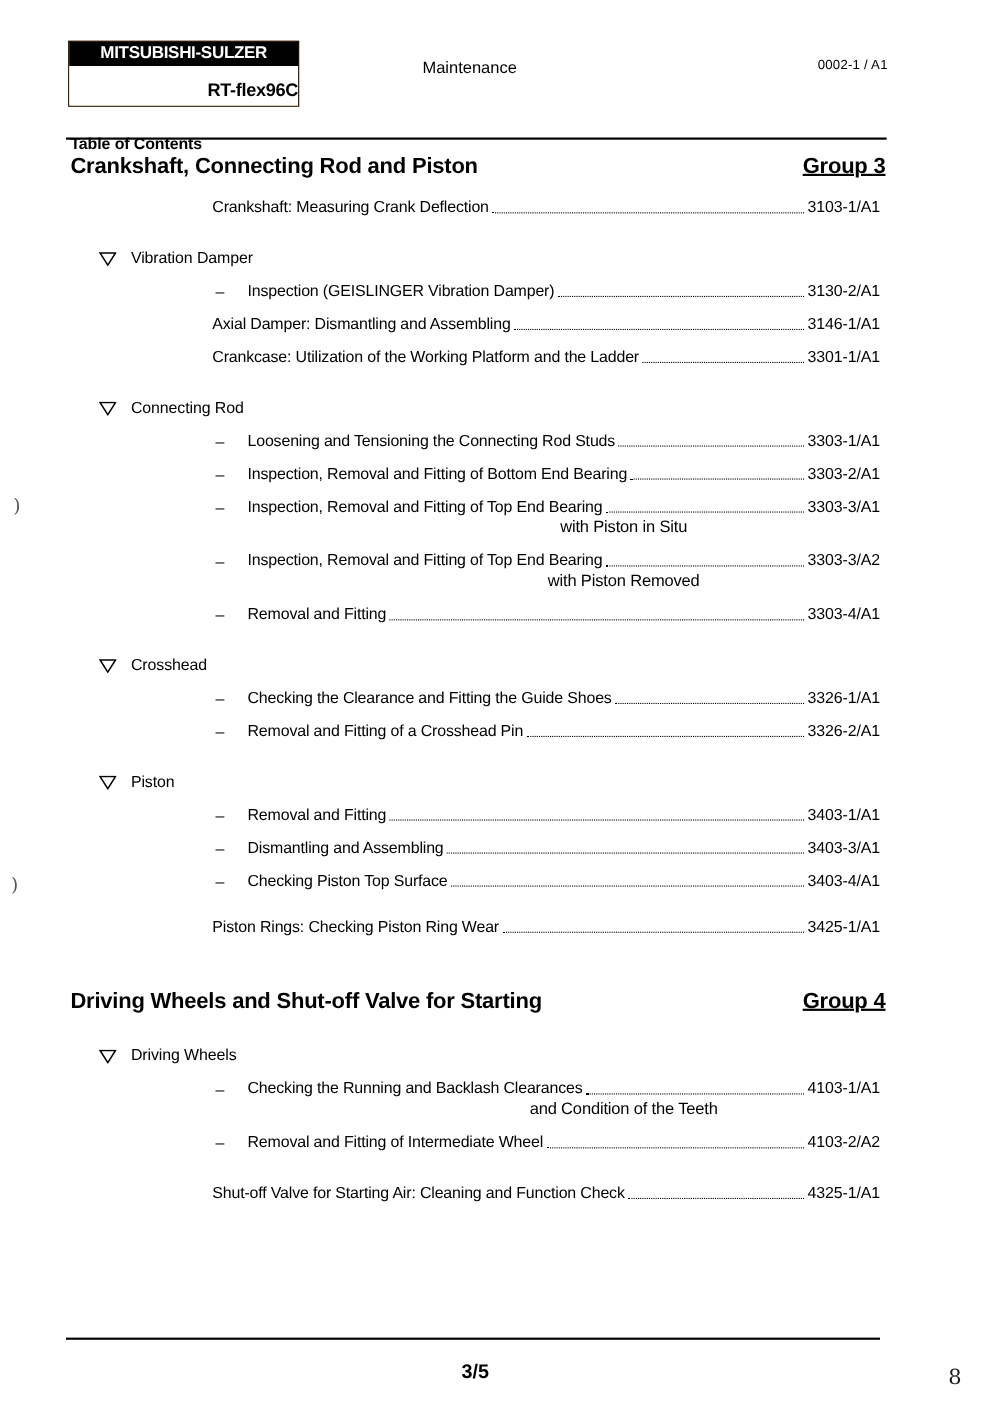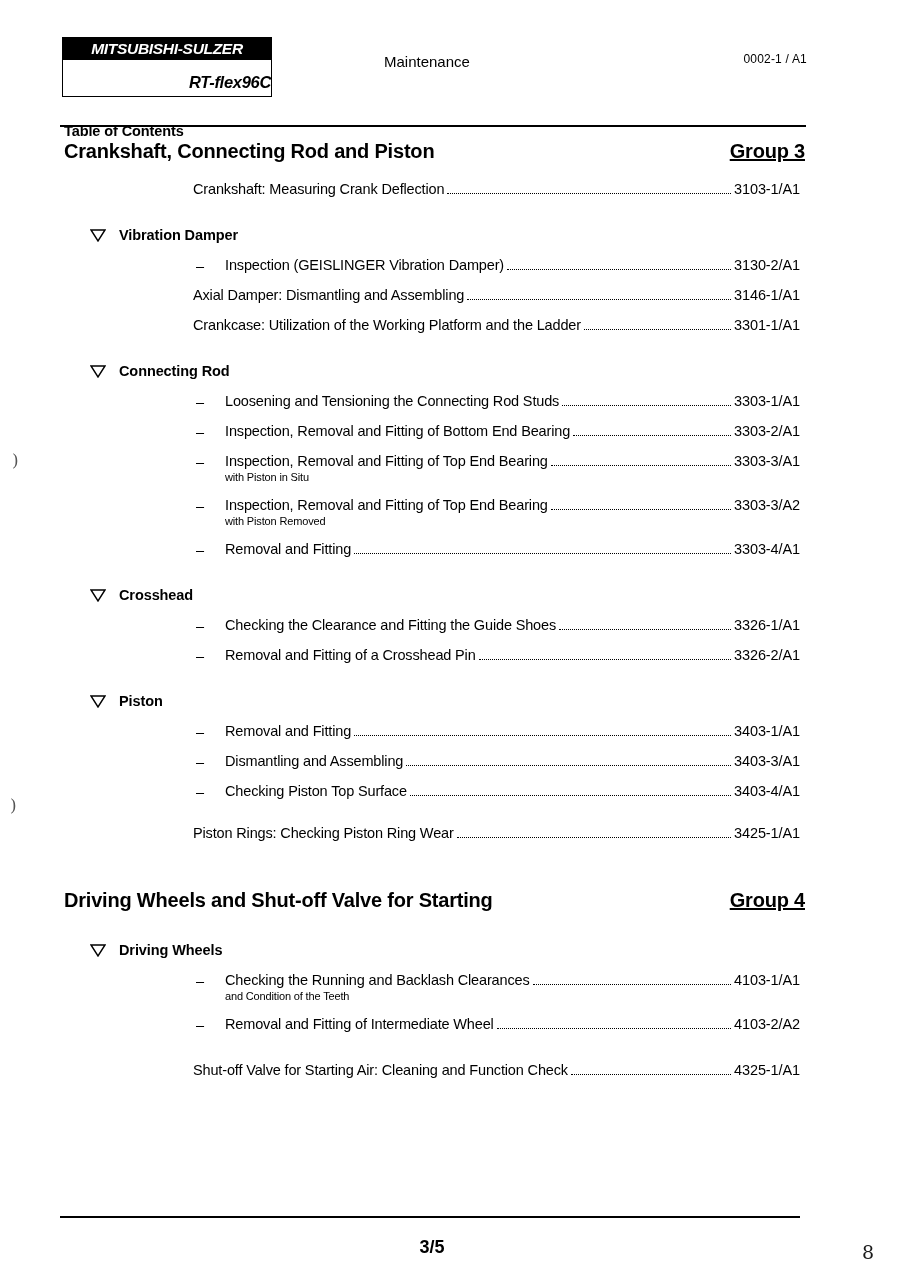--- a/index.html
+++ b/index.html
@@ -32,21 +32,20 @@
     width: 745px;
     height: 80px;
   }
   .logo-box {
     position: absolute;
     left: 0;
     top: 3px;
     width: 208px;
     border: 1.5px solid #000;
     background: #fdba74;
-    font-style: italic;
   }
   .logo-top {
     background: #000;
     color: #fff;
     text-align: center;
     font-weight: bold;
     font-size: 15.5px;
     letter-spacing: -0.3px;
     padding: 3px 0 3px 0;
     line-height: 1.05;
@@ -141,21 +140,21 @@
   .tri-icon {
     display: inline-block;
     width: 0;
     height: 0;
     position: relative;
     top: 0px;
   }
   .tri-icon svg { display: block; position: absolute; top: -6px; left: 0; }
   .subsection-label {
     font-size: 14.5px;
-    font-weight: bold;
+    font-weight: normal;
     letter-spacing: -0.1px;
     margin-left: 21px;
   }
 
   
   .entry {
     position: relative;
     display: flex;
     align-items: flex-end;
     padding-right: 109px;
@@ -183,24 +182,25 @@
   .entry .code {
     flex: 0 0 auto;
     white-space: nowrap;
     font-size: 14.5px;
     letter-spacing: -0.1px;
   }
   .entry.indent-dash { padding-left: 225px; }
   .entry.indent-plain { padding-left: 193px; }
 
   .cont-line {
-    font-size: 11px;
+    font-size: 15px;
     letter-spacing: -0.15px;
     padding-left: 225px;
     white-space: nowrap;
+    text-align: center;
   }
 
   
   .footer-page {
     position: absolute;
     left: 0;
     top: 1237px;
     width: 909px;
     text-align: center;
     font-size: 18px;

